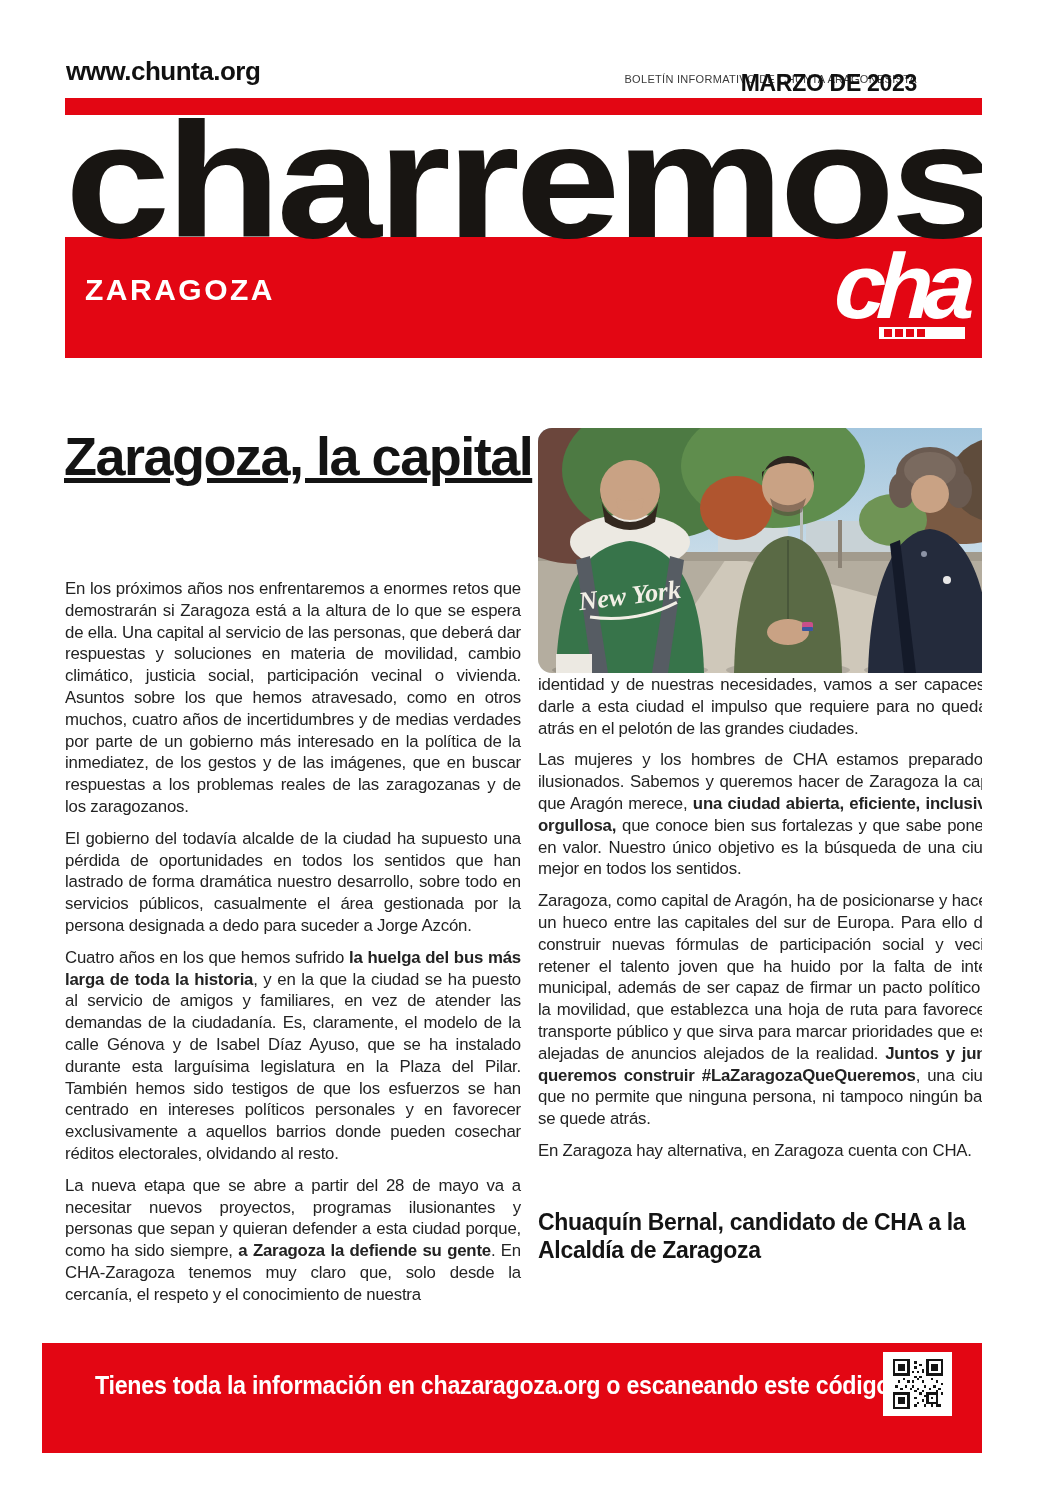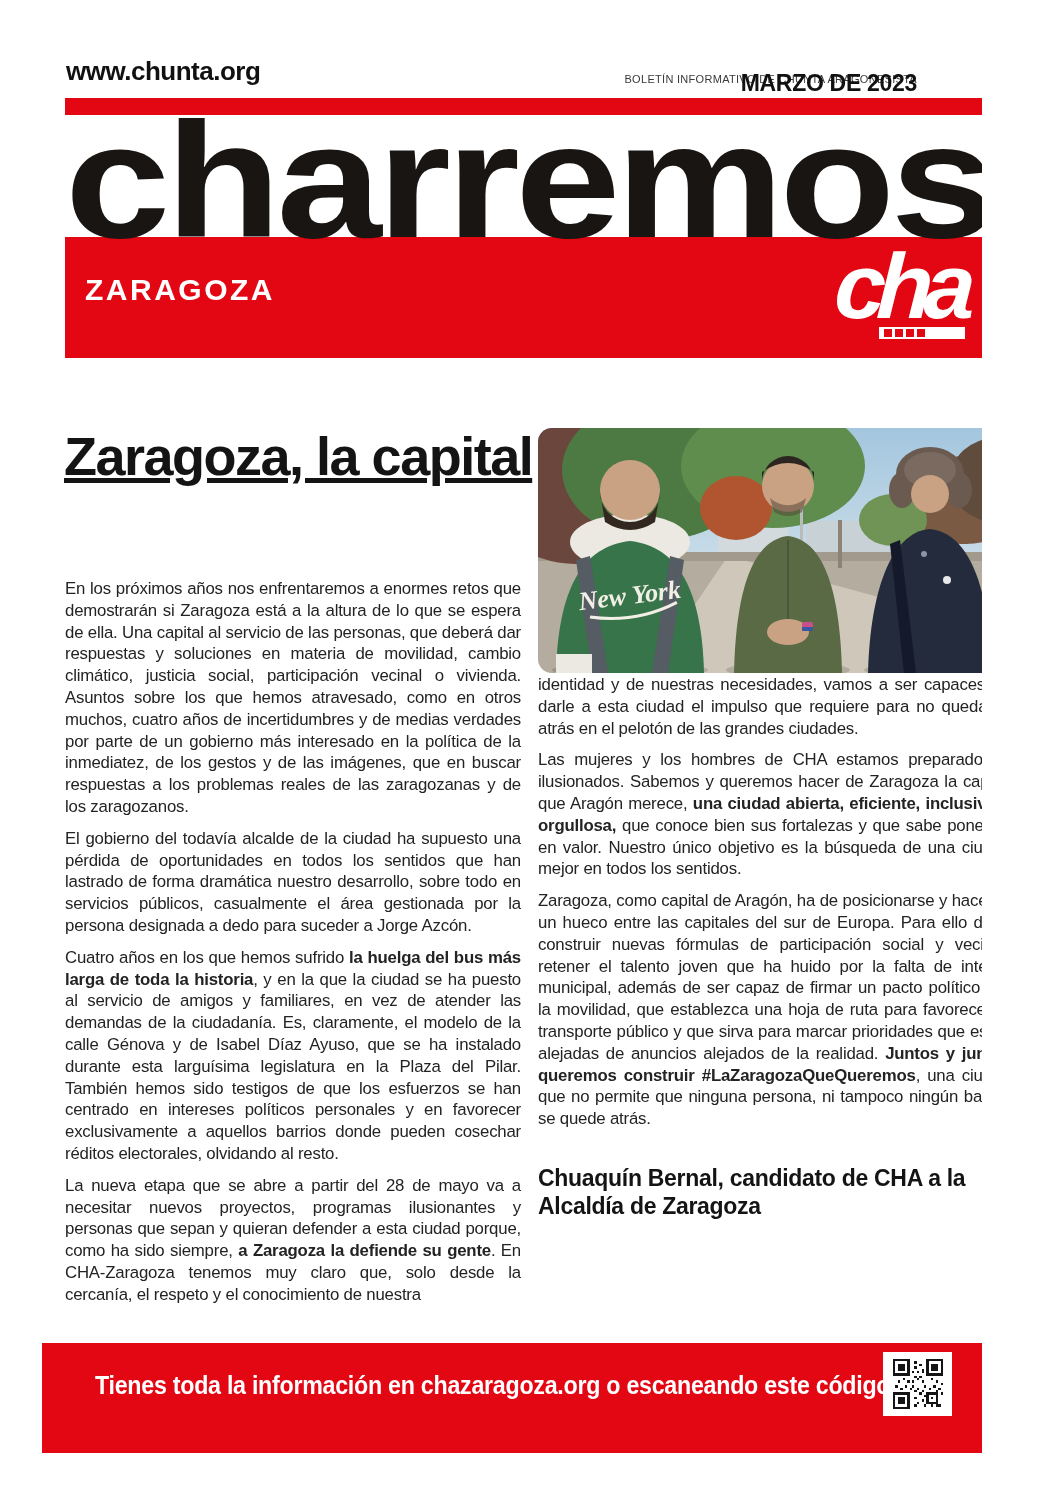--- a/index.html
+++ b/index.html
@@ -22,21 +22,21 @@
   .cha-bar{margin-left:44px;margin-top:3px;width:81px;height:8px;background:#fff;display:flex;gap:3px;padding:2px 0 2px 5px;align-items:center;}
   .cha-bar i{display:block;width:8px;height:8px;background:var(--brand-red,#e30613);}
   
   .headline{position:absolute;left:64px;top:424px;width:500px;font-size:54px;line-height:64px;font-weight:bold;letter-spacing:-1.5px;color:#141414;text-decoration:underline;}
   .photo{position:absolute;left:538px;top:428px;width:472px;height:245px;}
   .col{position:absolute;width:456px;font-size:16.8px;line-height:21.8px;letter-spacing:-0.2px;color:#232323;text-align:justify;}
   .col-left{left:65px;top:578px;}
   .col-right{left:538px;top:674px;width:472px;}
   .col p{margin:0 0 10px 0;}
   .col b{font-weight:bold;}
-  .signature{margin-top:34px;font-size:23px;line-height:28px;font-weight:bold;letter-spacing:-0.3px;color:#141414;text-align:left;}
+  .signature{margin-top:46px;font-size:23px;line-height:28px;font-weight:bold;letter-spacing:-0.3px;color:#141414;text-align:left;}
   
   .footer-banner{position:absolute;left:42px;top:1343px;width:972px;height:110px;background:var(--brand-red,#e30613);}
   .footer-text{position:absolute;left:53px;top:28px;font-size:25px;font-weight:bold;color:#fff;letter-spacing:-0.3px;transform:scaleX(.93);transform-origin:0 50%;white-space:nowrap;}
   .qr-box{position:absolute;left:841px;top:9px;width:69px;height:64px;background:#fff;display:flex;align-items:center;justify-content:center;}
   .qr-box svg{width:52px;height:50px;}
 </style>
 </head>
 <body>
 
 <div class="page">
@@ -141,20 +141,21 @@
       <p><span>En los próximos años nos enfrentaremos a enormes retos que demostrarán si Zaragoza está a la altura de lo que se espera de ella. Una capital al servicio de las personas, que deberá dar respuestas y soluciones en materia de movilidad, cambio climático, justicia social, participación vecinal o vivienda. Asuntos sobre los que hemos atravesado, como en otros muchos, cuatro años de incertidumbres y de medias verdades por parte de un gobierno más interesado en la política de la inmediatez, de los gestos y de las imágenes, que en buscar respuestas a los problemas reales de las zaragozanas y de los zaragozanos.</span></p>
       <p><span>El gobierno del todavía alcalde de la ciudad ha supuesto una pérdida de oportunidades en todos los sentidos que han lastrado de forma dramática nuestro desarrollo, sobre todo en servicios públicos, casualmente el área gestionada por la persona designada a dedo para suceder a Jorge Azcón.</span></p>
       <p><span>Cuatro años en los que hemos sufrido </span><b>la huelga del bus más larga de toda la historia</b><span>, y en la que la ciudad se ha puesto al servicio de amigos y familiares, en vez de atender las demandas de la ciudadanía. Es, claramente, el modelo de la calle Génova y de Isabel Díaz Ayuso, que se ha instalado durante esta larguísima legislatura en la Plaza del Pilar. También hemos sido testigos de que los esfuerzos se han centrado en intereses políticos personales y en favorecer exclusivamente a aquellos barrios donde pueden cosechar réditos electorales, olvidando al resto.</span></p>
       <p><span>La nueva etapa que se abre a partir del 28 de mayo va a necesitar nuevos proyectos, programas ilusionantes y personas que sepan y quieran defender a esta ciudad porque, como ha sido siempre, </span><b>a Zaragoza la defiende su gente</b><span>. En CHA-Zaragoza tenemos muy claro que, solo desde la cercanía, el respeto y el conocimiento de nuestra</span></p>
     </div>
   <div class="col col-right">
     <div>
         <p><span>identidad y de nuestras necesidades, vamos a ser capaces de darle a esta ciudad el impulso que requiere para no quedarse atrás en el pelotón de las grandes ciudades.</span></p>
         <p><span>Las mujeres y los hombres de CHA estamos preparados e ilusionados. Sabemos y queremos hacer de Zaragoza la capital que Aragón merece, </span><b>una ciudad abierta, eficiente, inclusiva y orgullosa,</b><span> que conoce bien sus fortalezas y que sabe ponerlas en valor. Nuestro único objetivo es la búsqueda de una ciudad mejor en todos los sentidos.</span></p>
         <p><span>Zaragoza, como capital de Aragón, ha de posicionarse y hacerse un hueco entre las capitales del sur de Europa. Para ello debe construir nuevas fórmulas de participación social y vecinal, retener el talento joven que ha huido por la falta de interés municipal, además de ser capaz de firmar un pacto político por la movilidad, que establezca una hoja de ruta para favorecer el transporte público y que sirva para marcar prioridades que estén alejadas de anuncios alejados de la realidad. </span><b>Juntos y juntas queremos construir #LaZaragozaQueQueremos</b><span>, una ciudad que no permite que ninguna persona, ni tampoco ningún barrio, se quede atrás.</span></p>
+        <p><span>En Zaragoza hay alternativa, en Zaragoza cuenta con CHA.</span></p>
       </div>
     <div class="signature">Chuaquín Bernal, candidato de CHA a la Alcaldía de Zaragoza</div>
   </div>
 
   <div class="footer-banner">
     <div class="footer-text">Tienes toda la información en chazaragoza.org o escaneando este código:</div>
     <div class="qr-box">
       <svg viewBox="0 0 21 21" shape-rendering="crispEdges" aria-hidden="true">
         <g fill="#141414">
           <path d="M0 0h7v7h-7z M14 0h7v7h-7z M0 14h7v7h-7z"></path>

